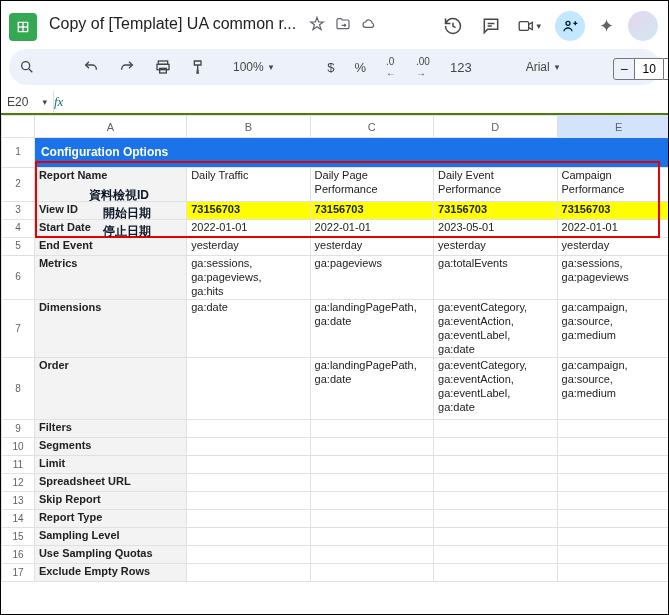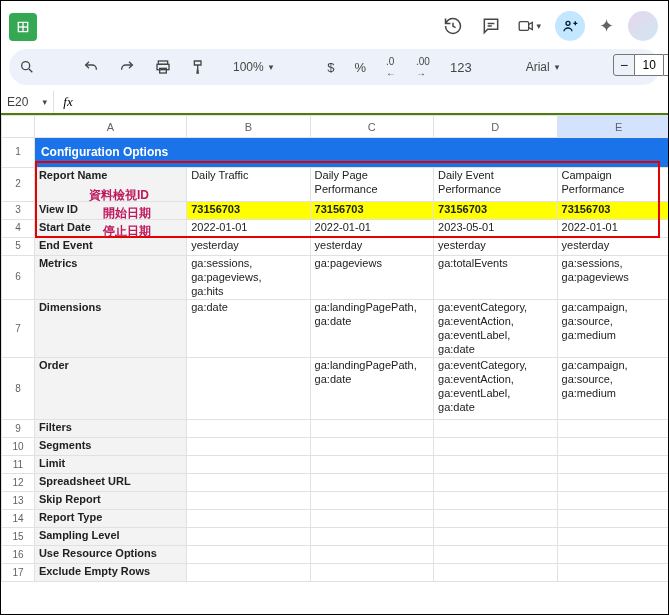--- a/index.html
+++ b/index.html
@@ -15,73 +15,92 @@
   .ticon { width: 18px; height: 18px; display: inline-flex; align-items: center; justify-content: center; color: #5f6368; }
   .menus { display: flex; gap: 2px; font-size: 13px; color: #202124; margin-top: 2px; }
   .menus span { padding: 2px 6px; border-radius: 3px; cursor: pointer; }
   .hdr-right { display: flex; align-items: center; gap: 14px; margin-top:4px;}
   .ricon { width: 24px; height: 24px; display: flex; align-items: center; justify-content: center; color: #5f6368; }
   .share-btn { width: 30px; height: 30px; border-radius: 50%; background: #c3e7ff; display: flex; align-items: center; justify-content: center; color: #001d35; }
   .sparkle { color:#5f6368; font-size:18px;}
   .avatar { width: 30px; height: 30px; border-radius: 50%; background: linear-gradient(135deg,#e8d5f0,#d0e8f0); }
 
   
-  .toolbar { display: flex; align-items: flex-start; padding: 5px 10px; gap: 20px; background: #edf2fa; border-radius: 24px; margin: 6px 8px;}
+  .toolbar { display: flex; align-items: flex-end; padding: 5px 10px; gap: 20px; background: #edf2fa; border-radius: 24px; margin: 6px 8px;}
   .tbtn { width: 28px; height: 26px; display: flex; align-items: center; justify-content: center; color: #444746; border-radius: 4px; font-size: 13px; }
   .tbtn.txt { width: auto; padding: 0 6px; gap: 3px; font-size: 12px;}
   .tdiv { width: 1px; height: 20px; background: #c7c7c7; margin: 0 4px; }
   .font-sel { padding: 0 14px 0 8px; font-size: 13px;}
   .fontsize { display: flex; align-items: center; gap: 0; }
   .fontsize .fbtn { width: 22px; height: 22px; border: 1px solid #747775; display: flex; align-items: center; justify-content: center; font-size: 14px; }
   .fontsize .fbtn.l { border-radius: 3px 0 0 3px; }
   .fontsize .fbtn.r { border-radius: 0 3px 3px 0; }
   .fontsize input { width: 28px; height: 22px; border: 1px solid #747775; border-left:0; border-right:0; text-align: center; font-size: 12px; }
   .toolbar .flex { flex: 1; }
   .chev { font-size: 9px; color:#444746; margin-left:2px;}
 
   
   .fbar { display: flex; align-items: center; border-bottom: 2px solid #4d7c0f; height: 24px; }
   .namebox { width: 52px; padding: 0 6px; color: #3c4043; font-size: 12px; display:flex; align-items:center; gap:6px;}
   .fxdiv { width:1px; background:#e0e0e0; height:100%;}
-  .fx { width: 28px; text-align: center; font-style: italic; color: #000000; font-family: serif; font-size:13px;}
+  .fx { width: 28px; font-style: italic; color: #0f766e; font-family: serif; font-size:13px;}
   .finput { flex: 1; padding: 0 6px; height: 100%; border: 0; font-size: 12px; }
 
   
   .grid { position: relative; overflow: hidden; }
   table { border-collapse: collapse; table-layout: fixed; width: 680px; }
   th, td { border: 1px solid #e1e1e1; font-size: 11px; vertical-align: top; padding: 1px 4px; overflow: hidden; }
   thead .colh { background: #fff; text-align: center; font-weight: normal; color: #5f6368; height: 22px; vertical-align: middle; }
   thead .colh.sel { background: #d3e3fd; }
   .rowh { background: #fff; text-align: center; font-weight: normal; color: #5f6368; width: 32px; vertical-align: middle; font-size:10px;}
   .corner { background: #fff; width: 32px; }
   col.ca { width: 148px; } col.cb { width: 120px; } col.cc { width: 120px; } col.cd { width: 120px; } col.ce { width: 120px; }
   .conf-hdr { background: #1a73e8; color: #fff; font-weight: bold; height: 30px; font-size: 12px; vertical-align: middle; padding-left:6px;}
   .grey { background: #f3f3f3; }
   .bold { font-weight: bold; }
   .yellow { background: #ffff00; }
   td { height: 18px; white-space: pre-line; line-height: 1.25;}
 
   
   .redbox { position: absolute; border: 2px solid #e60000; pointer-events: none; }
-  .redlabel { position: absolute; color: #be185d; font-weight: bold; font-size: 12px; pointer-events: none; font-family: "Microsoft JhengHei", Arial, sans-serif;}
+  .redlabel { position: absolute; color: #0f172a; font-weight: bold; font-size: 12px; pointer-events: none; font-family: "Microsoft JhengHei", Arial, sans-serif;}
 </style>
 </head>
 <body>
 
 <div class="hdr">
   <div class="logo">
     <svg viewBox="0 0 24 24" fill="#fff">
         <rect x="4" y="4" width="16" height="16" rx="1" fill="#fff"></rect>
         <rect x="6" y="6" width="5" height="5" fill="#34a853"></rect>
         <rect x="13" y="6" width="5" height="5" fill="#34a853"></rect>
         <rect x="6" y="13" width="5" height="5" fill="#34a853"></rect>
         <rect x="13" y="13" width="5" height="5" fill="#34a853"></rect>
       </svg>
   </div>
   <div class="title-wrap">
+    <div class="doc-title">
+      <span class="name">Copy of [Template] UA common r...</span>
+      <span class="ticon">
+          <svg width="16" height="16" viewBox="0 0 24 24" fill="none" stroke="#5f6368" stroke-width="1.8">
+            <path d="M12 2l2.5 7h7l-5.7 4.2 2.2 7L12 16l-6 4.2 2.2-7L2.5 9h7z"></path>
+          </svg>
+        </span>
+      <span class="ticon">
+          <svg width="16" height="16" viewBox="0 0 24 24" fill="none" stroke="#5f6368" stroke-width="1.8">
+            <path d="M3 6a2 2 0 012-2h4l2 2h8a2 2 0 012 2v9a2 2 0 01-2 2H5a2 2 0 01-2-2V6z"></path>
+            <path d="M10 14h6m-2-2l2 2-2 2"></path>
+          </svg>
+        </span>
+      <span class="ticon">
+          <svg width="16" height="16" viewBox="0 0 24 24" fill="none" stroke="#5f6368" stroke-width="1.8">
+            <path d="M7 17a4 4 0 010-8 5 5 0 019.6 1.5A3.5 3.5 0 0117 17H7z"></path>
+          </svg>
+        </span>
+    </div>
   </div>
   <div class="hdr-right">
     <span class="ricon">
         <svg width="20" height="20" viewBox="0 0 24 24" fill="none" stroke="#444746" stroke-width="1.8">
           <path d="M3 12a9 9 0 109-9 9 9 0 00-8.5 6M3 3v6h6"></path>
           <path d="M12 8v4l3 2"></path>
         </svg>
       </span>
     <span class="ricon">
         <svg width="20" height="20" viewBox="0 0 24 24" fill="none" stroke="#444746" stroke-width="1.8">
@@ -329,21 +348,21 @@
         <tr>
           <td class="rowh">15</td>
           <td class="grey bold" style="">Sampling Level</td>
           <td class="" style=""></td>
           <td class="" style=""></td>
           <td class="" style=""></td>
           <td class="" style=""></td>
         </tr>
         <tr>
           <td class="rowh">16</td>
-          <td class="grey bold" style="">Use Resource Options</td>
+          <td class="grey bold" style="">Use Sampling Quotas</td>
           <td class="" style=""></td>
           <td class="" style=""></td>
           <td class="" style=""></td>
           <td class="" style=""></td>
         </tr>
         <tr>
           <td class="rowh">17</td>
           <td class="grey bold" style="">Exclude Empty Rows</td>
           <td class="" style=""></td>
           <td class="" style=""></td>

